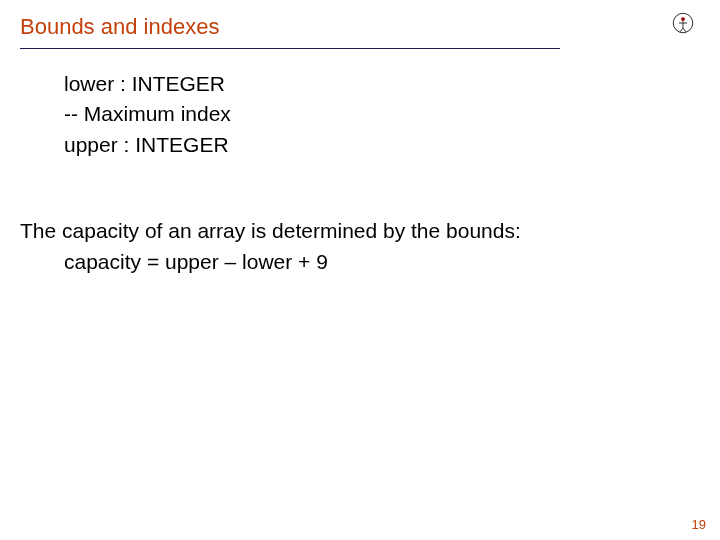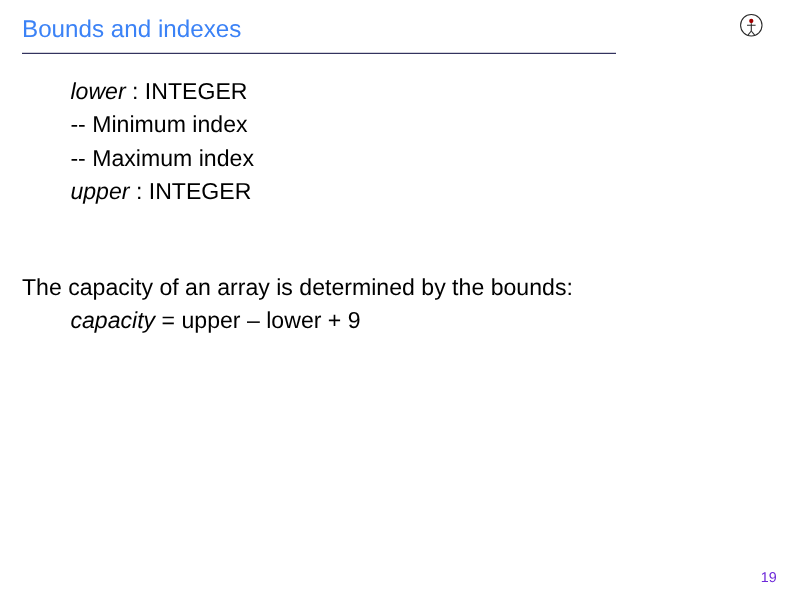--- a/index.html
+++ b/index.html
@@ -12,21 +12,21 @@
     color: #000;
     position: relative;
     overflow: hidden;
   }
   .title-bar {
     padding: 14px 20px 4px 20px;
   }
   .title {
     font-size: 22px;
     font-weight: normal;
-    color: #3b82f6;
+    color: #c2410c;
   }
   .title-rule {
     border: none;
     border-top: 1px solid #1d1d4d;
     margin: 4px 20px 0 20px;
     width: 540px;
   }
   .logo {
     position: absolute;
     top: 10px;
@@ -36,28 +36,28 @@
   }
   .logo svg { width: 100%; height: 100%; }
   .content {
     padding: 20px 20px 0 20px;
     font-size: 21px;
     line-height: 1.45;
   }
   .indent {
     margin-left: 44px;
   }
-  .italic { font-style: italic; }
+  .italic { }
   .block2 { margin-top: 56px; }
   .pagenum {
     position: absolute;
     bottom: 8px;
     right: 14px;
     font-size: 13px;
-    color: #6d28d9;
+    color: #c2410c;
   }
 </style>
 </head>
 <body>
 
 <div class="logo">
   <svg viewBox="0 0 40 40">
     <circle cx="20" cy="20" r="15" fill="none" stroke="#2a2a2a" stroke-width="1.5"></circle>
     <circle cx="20" cy="14" r="3" fill="#a00000"></circle>
     <line x1="20" y1="17" x2="20" y2="28" stroke="#2a2a2a" stroke-width="1.5"></line>
@@ -70,21 +70,20 @@
 <div class="title-bar">
   <div class="title">Bounds and indexes</div>
 </div>
 <hr class="title-rule">
 
 <div class="content">
 
   <div class="indent">
     <span class="italic">lower</span><span> : INTEGER</span>
   </div>
-  <div class="indent">-- Minimum index</div>
 
   <div class="indent">-- Maximum index</div>
   <div class="indent">
     <span class="italic">upper</span><span> : INTEGER</span>
   </div>
 
   <div class="block2">The capacity of an array is determined by the bounds:</div>
   <div class="indent">
     <span class="italic">capacity</span><span> = upper – lower + 9</span>
   </div>

